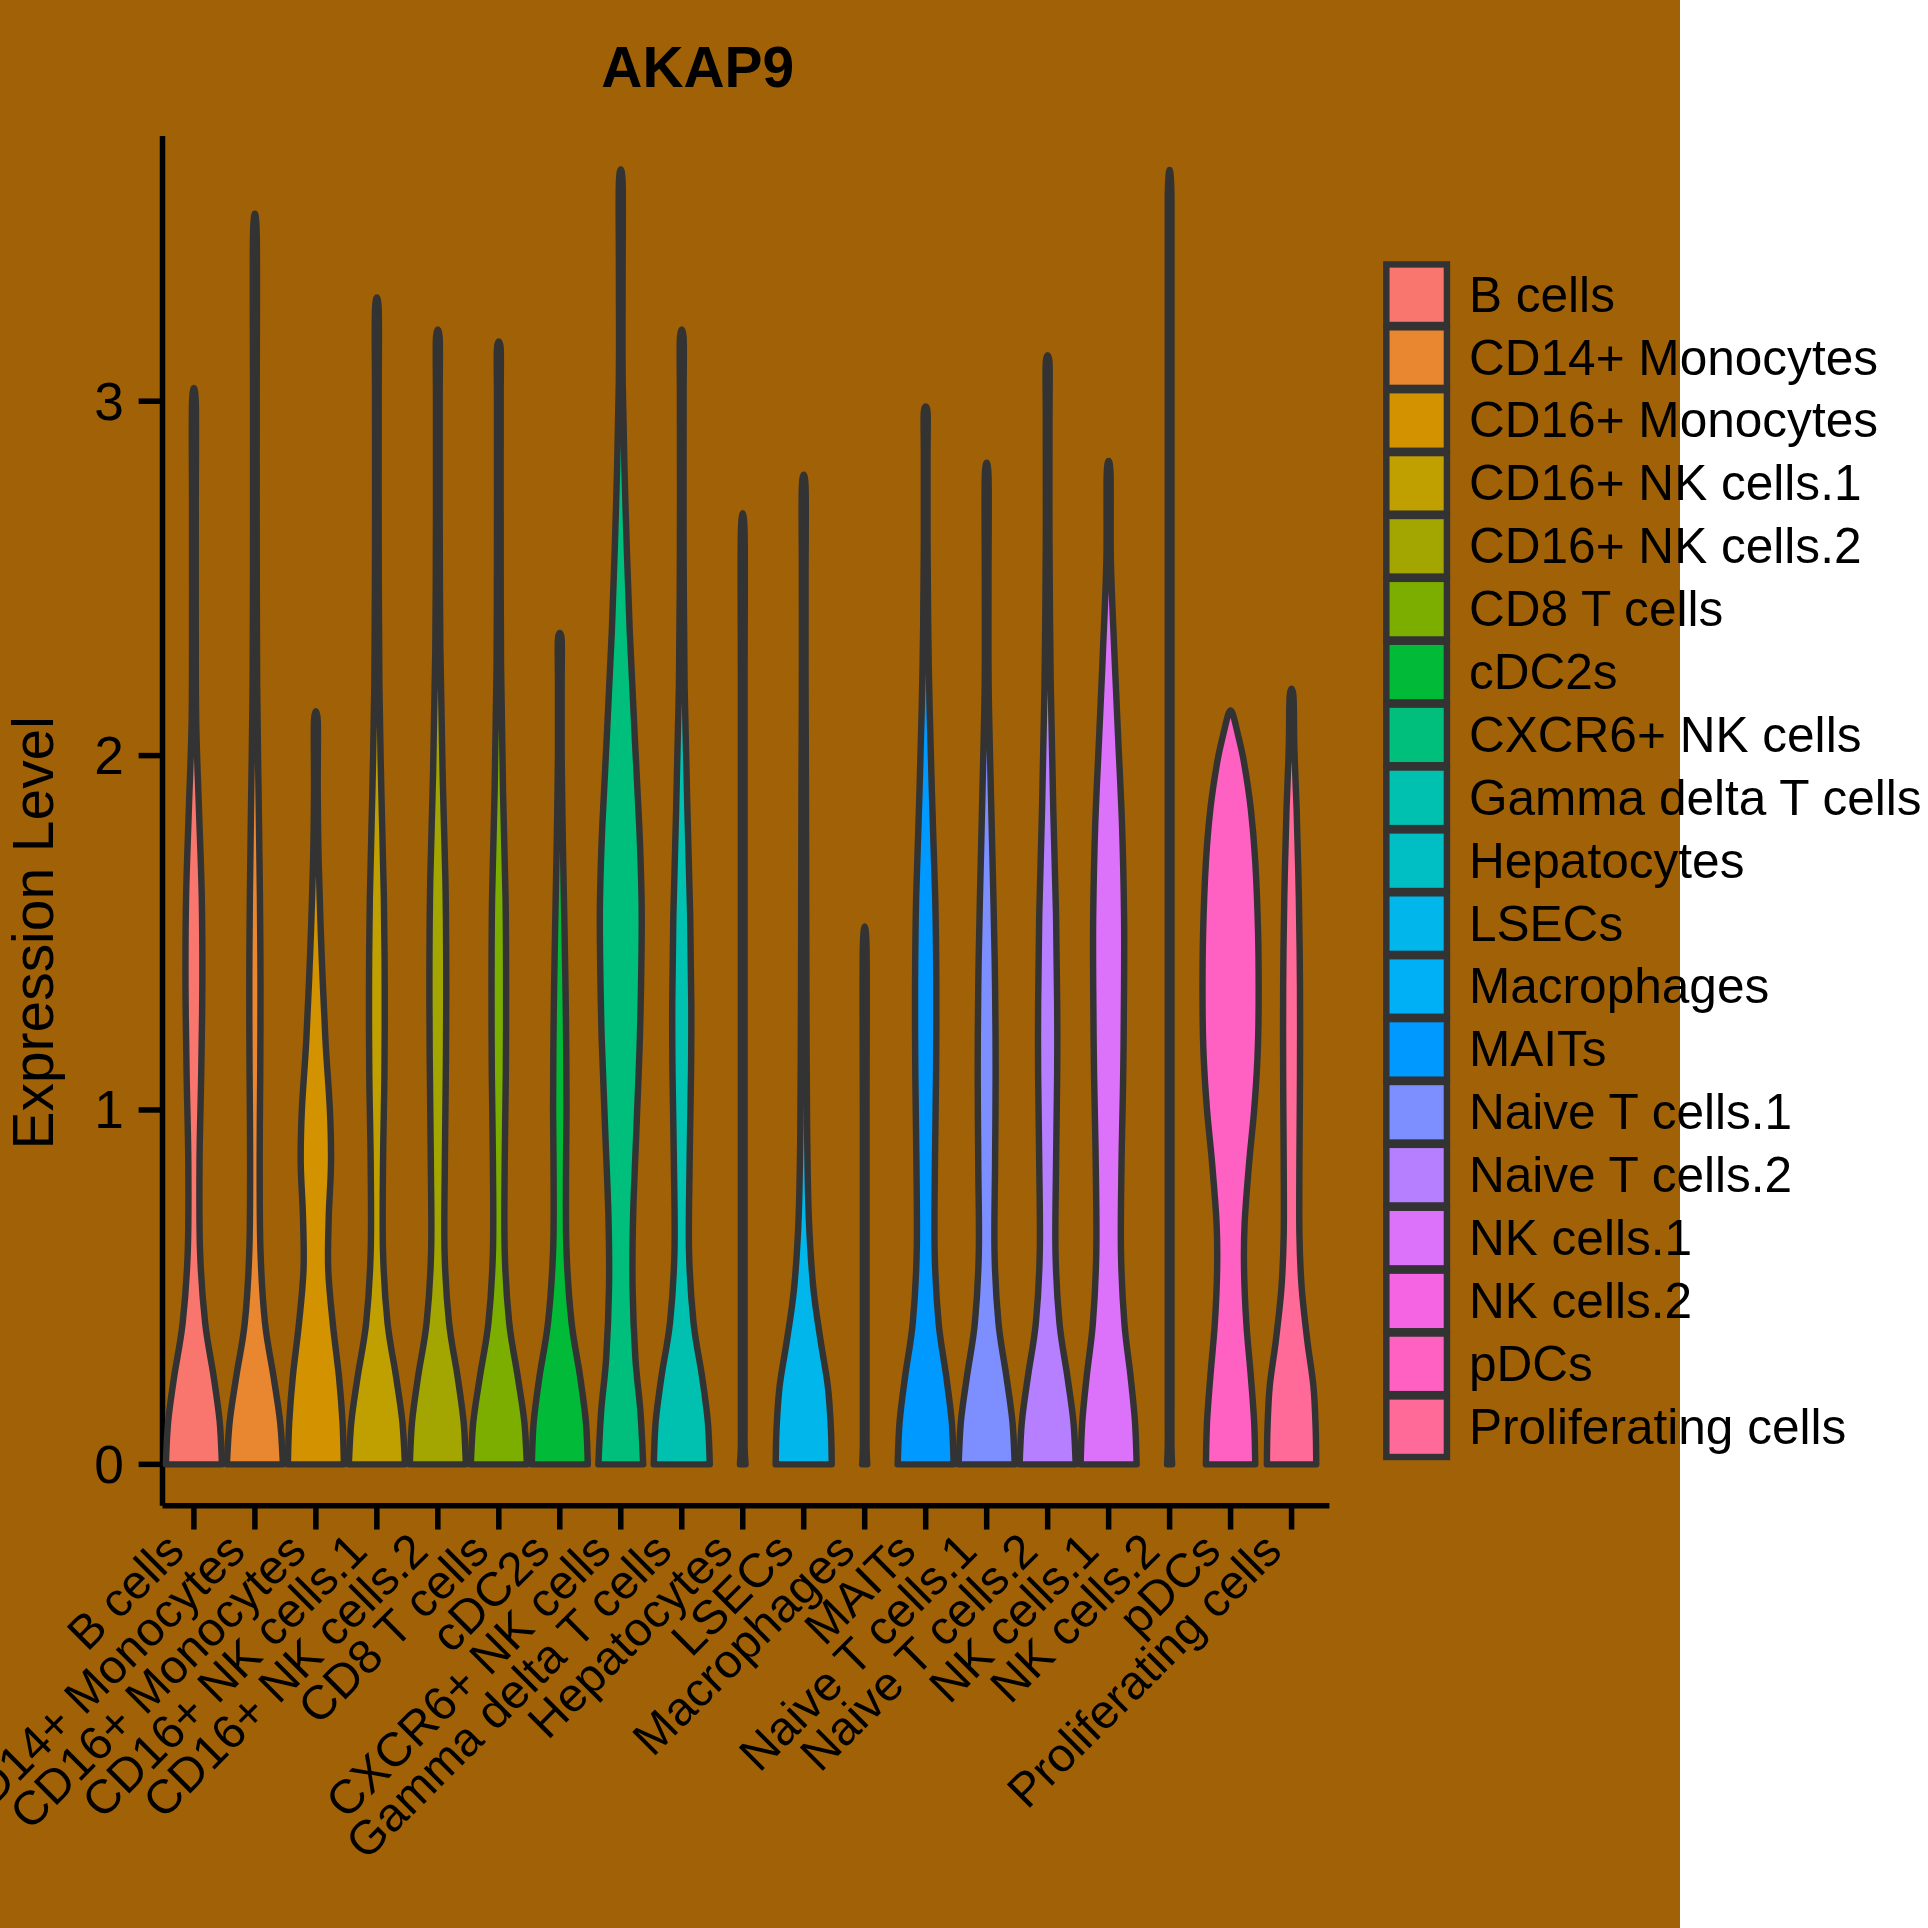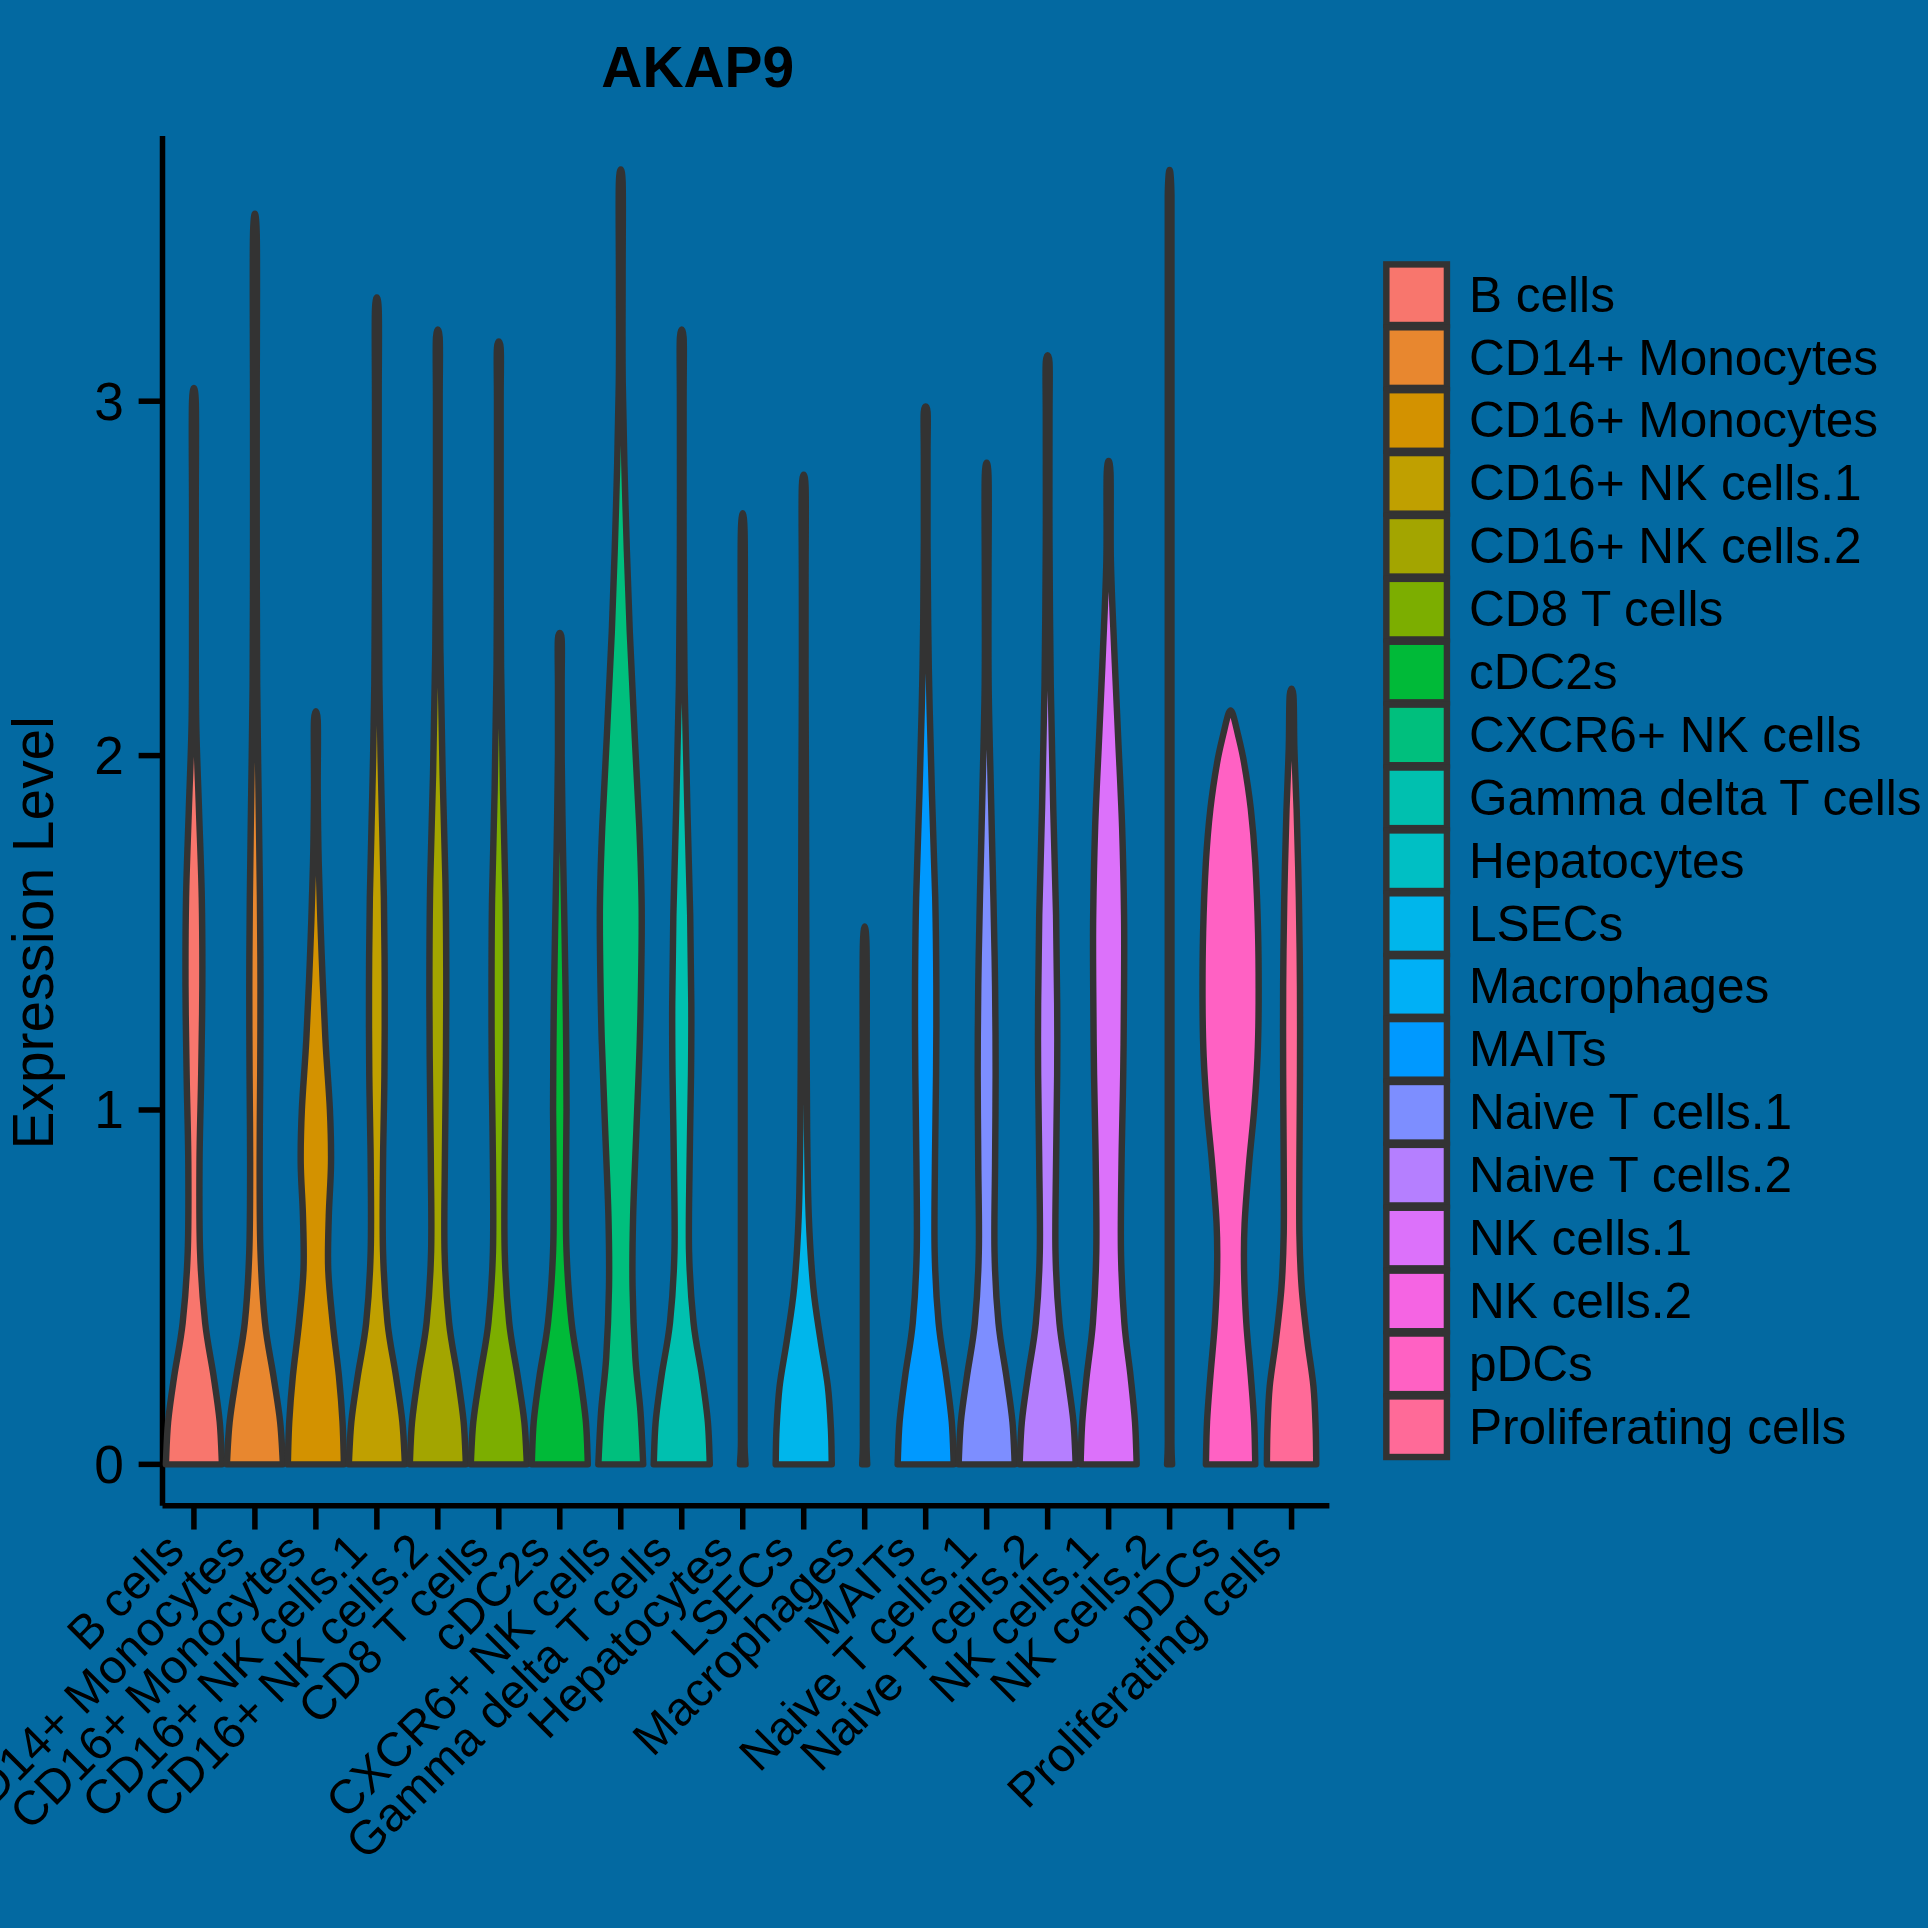--- a/index.html
+++ b/index.html
@@ -1,17 +1,17 @@
 <!DOCTYPE html>
 <html style="font-size:14.7px"><head>
 <meta charset="utf-8">
 <style>
   html,body{margin:0;padding:0;background:#fff;}
   body{width:1928px;height:1928px;font-family:"Liberation Sans",sans-serif;overflow:hidden;}
-  #root{position:relative;width:1928px;height:1928px;background:#0369a1;text-align:center;}
+  #root{position:relative;width:1680px;height:1928px;background:#a16207;text-align:center;}
   #plot{position:absolute;left:0;top:0;}
 </style>
 </head>
 <body>
 
 <div id="root">
   <svg id="plot" width="1928" height="1928" viewBox="0 0 2100 2100">
       <text x="760" y="95" font-size="62" font-weight="bold" font-family="&quot;Liberation Sans&quot;, sans-serif" text-anchor="middle" fill="#000">AKAP9</text>
       <line x1="177" y1="148" x2="177" y2="1640" stroke="#000" stroke-width="6"></line>
       <line x1="177" y1="1640" x2="1448" y2="1640" stroke="#000" stroke-width="6"></line>

